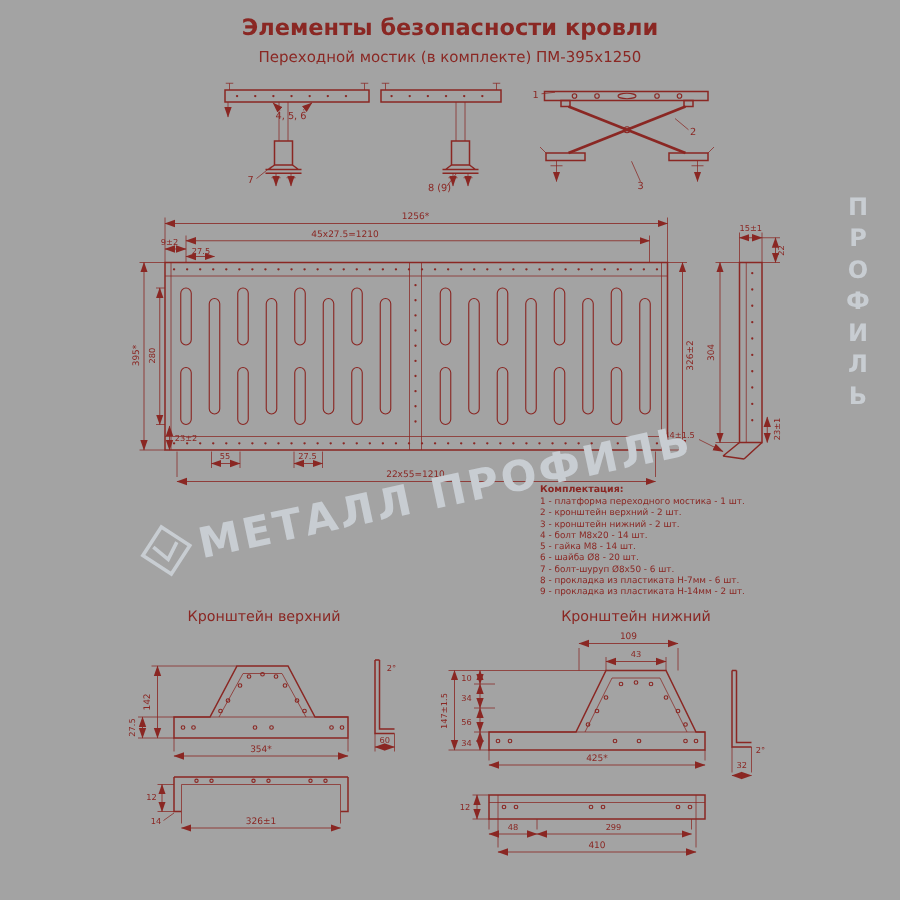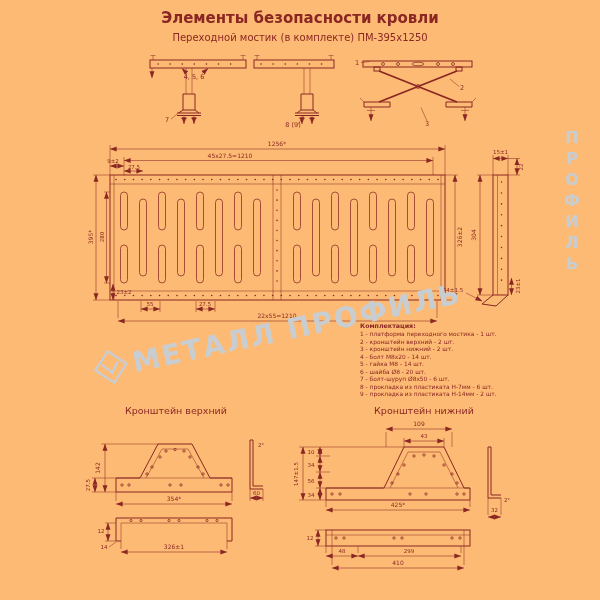--- a/index.html
+++ b/index.html
@@ -1,16 +1,16 @@
 <!DOCTYPE html>
 <html><head>
 <meta charset="utf-8">
 <style>
   html,body{margin:0;padding:0;background:#fff;}
-  .page{position:relative;width:600px;height:600px;background:#fdba74;overflow:hidden;}
+  .page{position:relative;width:600px;height:600px;background:#a3a3a3;overflow:hidden;}
   svg{position:absolute;left:0;top:0;}
   svg text{fill:#8a2723;font-family:"DejaVu Sans",sans-serif;}
   .ln{stroke:#8a2723;fill:none;stroke-width:1;}
   .xln{stroke:#8a2723;fill:none;stroke-width:1.8;}
   .lt{stroke:#8a2723;fill:none;stroke-width:.5;}
   .dim{stroke:#8a2723;fill:none;stroke-width:.55;}
   .hole{fill:none;stroke:#8a2723;stroke-width:.75;}
   .dots{stroke:#8a2723;stroke-width:1.5;stroke-linecap:round;fill:none;}
   .title{font-size:15px;font-weight:bold;text-anchor:middle;}
   .subtitle{font-size:10px;text-anchor:middle;}

